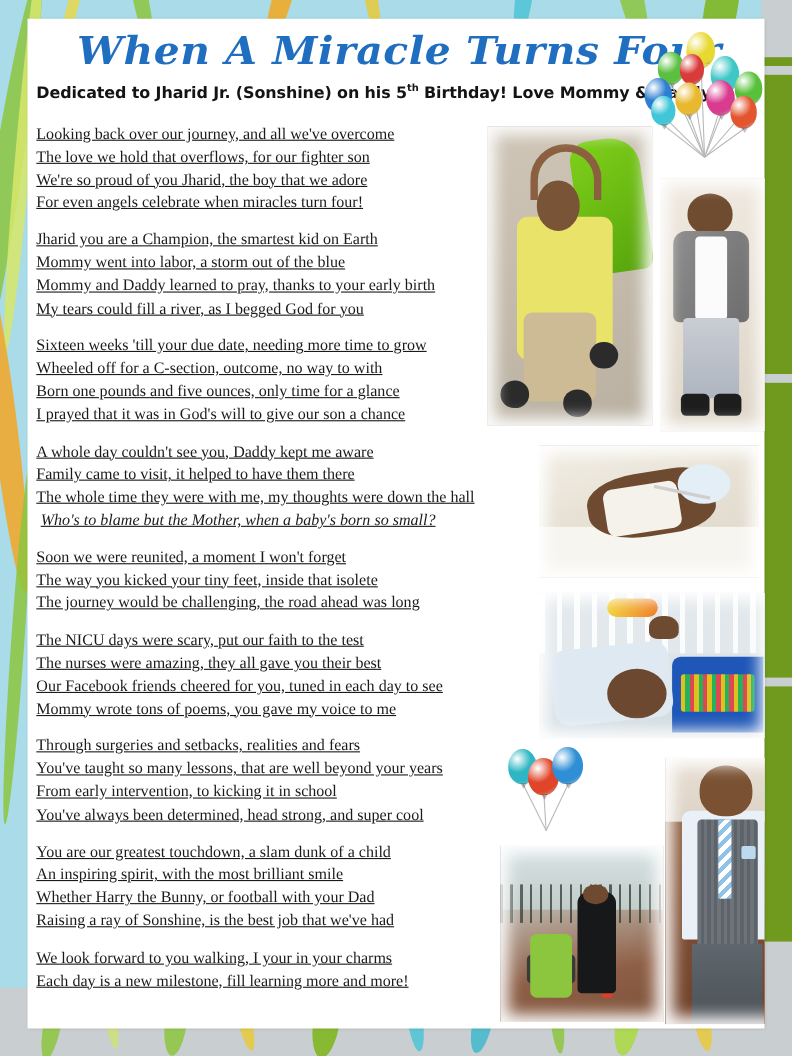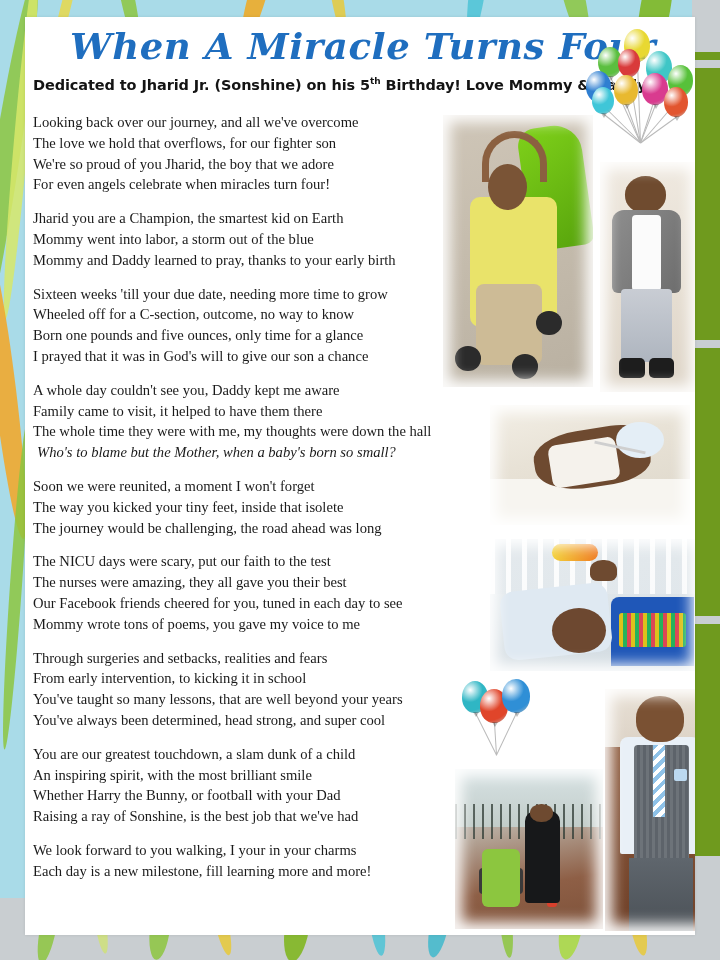--- a/index.html
+++ b/index.html
@@ -49,21 +49,21 @@
     letter-spacing:-.1px;white-space:nowrap;
   }
   .dedication sup{font-size:9px;vertical-align:super;}
 
   
   .poem{
     position:absolute;left:8px;top:95px;width:430px;
     font-family:"Liberation Serif", serif;
     font-size:14.6px;line-height:20.8px;color:#1a1a1a;
   }
-  .stanza{margin:0 0 13px 0;}
+  .stanza{margin:0 0 13px 0;text-decoration:underline;}
   .stanza .ln{white-space:nowrap;}
   .ln.it{font-style:italic;padding-left:4px;}
 
   
   .photo{position:absolute;overflow:hidden;background:#ddd;}
   .ph-inner{position:absolute;inset:0;}
   .vig{position:absolute;inset:0;box-shadow:inset 0 0 14px 7px rgba(255,255,255,.95);}
 
   
   #photo-stroller{left:418px;top:98px;width:150px;height:272px;}
@@ -185,24 +185,25 @@
         <div class="stanza">
           <div class="ln">Looking back over our journey, and all we've overcome</div>
           <div class="ln">The love we hold that overflows, for our fighter son</div>
           <div class="ln">We're so proud of you Jharid, the boy that we adore</div>
           <div class="ln">For even angels celebrate when miracles turn four!</div>
         </div>
         <div class="stanza">
           <div class="ln">Jharid you are a Champion, the smartest kid on Earth</div>
           <div class="ln">Mommy went into labor, a storm out of the blue</div>
           <div class="ln">Mommy and Daddy learned to pray, thanks to your early birth</div>
+          <div class="ln">My tears could fill a river, as I begged God for you</div>
         </div>
         <div class="stanza">
           <div class="ln">Sixteen weeks 'till your due date, needing more time to grow</div>
-          <div class="ln">Wheeled off for a C-section, outcome, no way to know</div>
+          <div class="ln">Wheeled off for a C-section, outcome, no way to with</div>
           <div class="ln">Born one pounds and five ounces, only time for a glance</div>
           <div class="ln">I prayed that it was in God's will to give our son a chance</div>
         </div>
         <div class="stanza">
           <div class="ln">A whole day couldn't see you, Daddy kept me aware</div>
           <div class="ln">Family came to visit, it helped to have them there</div>
           <div class="ln">The whole time they were with me, my thoughts were down the hall</div>
           <div class="ln it">Who's to blame but the Mother, when a baby's born so small?</div>
         </div>
         <div class="stanza">
@@ -211,22 +212,22 @@
           <div class="ln">The journey would be challenging, the road ahead was long</div>
         </div>
         <div class="stanza">
           <div class="ln">The NICU days were scary, put our faith to the test</div>
           <div class="ln">The nurses were amazing, they all gave you their best</div>
           <div class="ln">Our Facebook friends cheered for you, tuned in each day to see</div>
           <div class="ln">Mommy wrote tons of poems, you gave my voice to me</div>
         </div>
         <div class="stanza">
           <div class="ln">Through surgeries and setbacks, realities and fears</div>
+          <div class="ln">You've taught so many lessons, that are well beyond your years</div>
           <div class="ln">From early intervention, to kicking it in school</div>
-          <div class="ln">You've taught so many lessons, that are well beyond your years</div>
           <div class="ln">You've always been determined, head strong, and super cool</div>
         </div>
         <div class="stanza">
           <div class="ln">You are our greatest touchdown, a slam dunk of a child</div>
           <div class="ln">An inspiring spirit, with the most brilliant smile</div>
           <div class="ln">Whether Harry the Bunny, or football with your Dad</div>
           <div class="ln">Raising a ray of Sonshine, is the best job that we've had</div>
         </div>
         <div class="stanza">
           <div class="ln">We look forward to you walking, I your in your charms</div>

